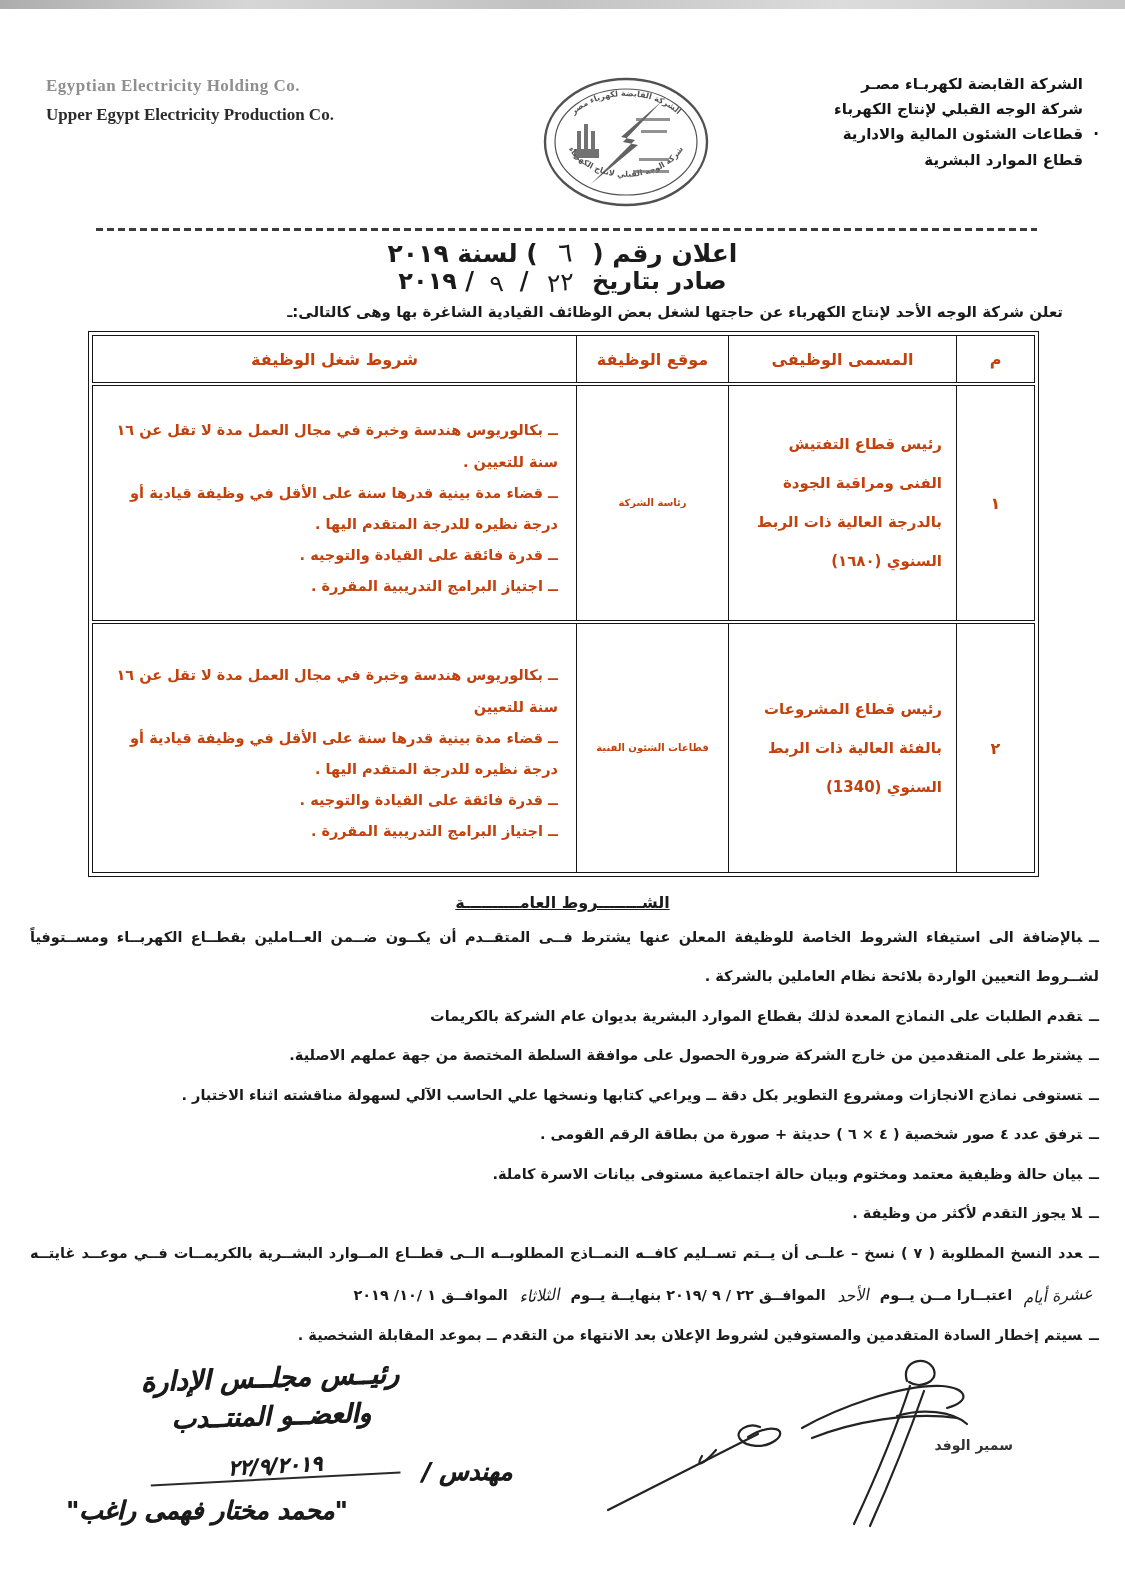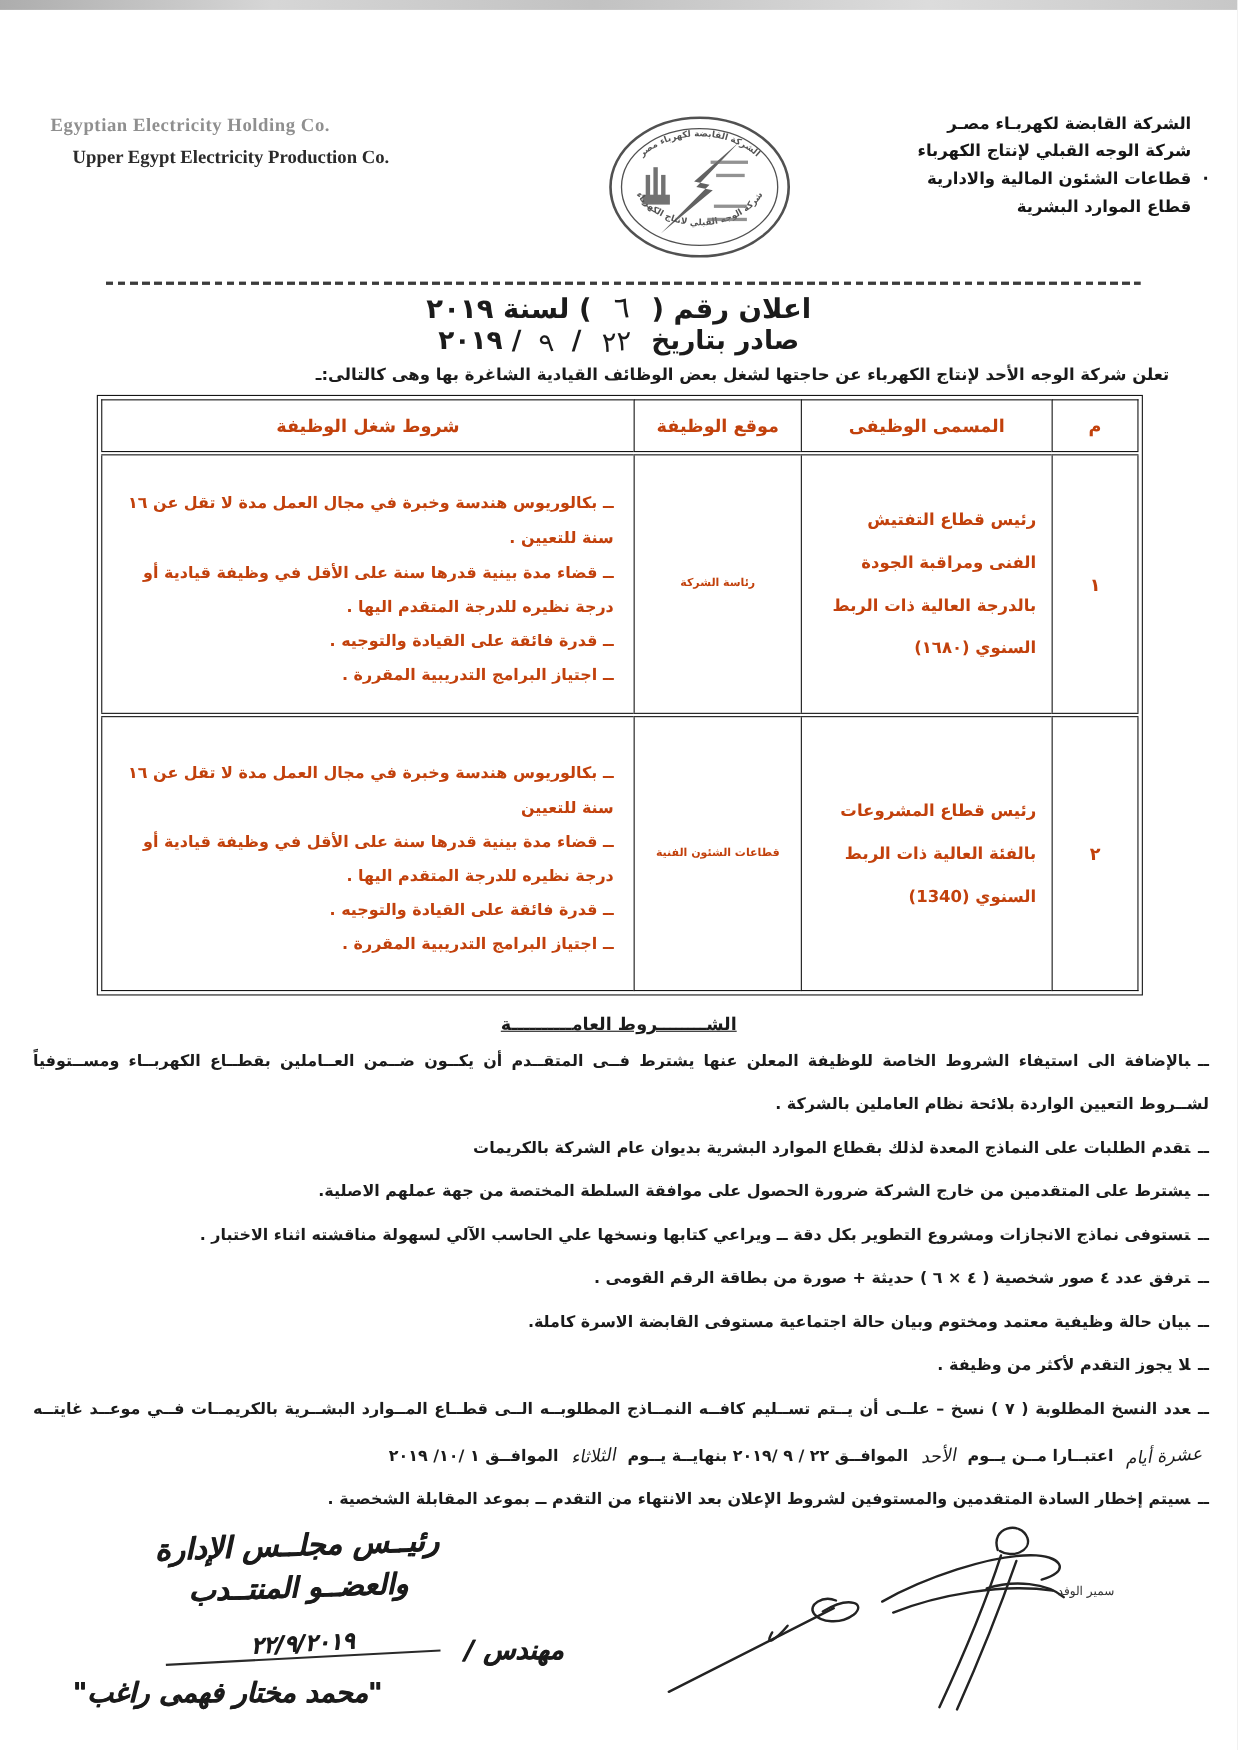--- a/index.html
+++ b/index.html
@@ -13,25 +13,25 @@
     color:#1b1b1b;
   }
   .scan-strip-top{
     position:absolute;top:0;left:0;right:0;height:9px;
     background:linear-gradient(90deg,#9e9e9e,#cfcfcf 22%,#b7b7b7 48%,#d6d6d6 75%,#bdbdbd);
     opacity:.85;
   }
   
   .doc-header{
     display:flex;justify-content:space-between;align-items:flex-start;
-    padding:100px 42px 0 46px;
+    padding:72px 42px 0 46px;
   }
   .header-en{font-family:"Liberation Serif",serif;font-weight:700;font-size:17px;line-height:1.7;}
   .header-en .en1{color:#8f8f8f;letter-spacing:.5px;}
-  .header-en .en2{color:#2b2b2b;margin-left:20px;}
+  .header-en .en2{color:#2b2b2b;}
   .stamp-box{margin-top:2px;margin-left:90px;opacity:.88;}
   .header-ar{direction:rtl;text-align:right;font-size:15px;font-weight:700;line-height:1.68;color:#161616;min-width:255px;}
   .header-ar .ar-line{white-space:nowrap;}
   .header-ar .ar-line3{position:relative;}
   .header-ar .ar-line3::after{content:"·";position:absolute;right:-16px;top:0;font-weight:900;}
   
   .dashed-sep{
     margin:12px 88px 0 96px;height:3px;
     background:repeating-linear-gradient(90deg,#3c3c3c 0 7px,transparent 7px 11px);
   }
@@ -72,21 +72,21 @@
   .signature-area{position:relative;height:236px;margin-top:4px;}
   .sig-hand{font-style:italic;font-weight:700;text-shadow:.6px 0 0 #1b1b1b;}
   .chairman-block{position:absolute;left:118px;top:2px;width:305px;text-align:center;transform:rotate(-2deg);direction:rtl;}
   .chairman-block .l1{font-size:27px;}
   .chairman-block .l2{font-size:26px;margin-top:8px;}
   .hw-date-row{position:absolute;left:150px;top:94px;width:250px;text-align:center;border-bottom:2px solid #2a2a2a;transform:rotate(-3deg);}
   .hw-date-row span{font-size:21px;}
   .engineer-label{position:absolute;left:422px;top:98px;font-size:24px;direction:rtl;}
   .sig-name{position:absolute;left:66px;top:136px;font-size:25px;direction:rtl;white-space:nowrap;}
   .scribble{position:absolute;}
-  .footer-note{position:absolute;right:112px;bottom:138px;font-size:11px;font-weight:400;direction:rtl;color:#333;}
+  .footer-note{position:absolute;right:112px;bottom:138px;font-size:14px;font-weight:700;direction:rtl;color:#333;}
   svg .stroke{fill:none;stroke:#232323;stroke-width:2.2;stroke-linecap:round;}
 </style>
 </head>
 <body>
 
 <div class="page">
   <div class="scan-strip-top"></div>
 
   <header class="doc-header">
     <div class="header-en">
@@ -196,21 +196,21 @@
   </div>
 
   <h2 class="conditions-heading">الشــــــــروط العامــــــــــة</h2>
 
   <ul class="conditions">
     <li><span class="bullet">ــ</span><span>بالإضافة الى استيفاء الشروط الخاصة للوظيفة المعلن عنها يشترط فــى المتقــدم أن يكــون ضــمن العــاملين بقطــاع الكهربــاء ومســتوفياً لشــروط التعيين الواردة بلائحة نظام العاملين بالشركة .</span></li>
     <li><span class="bullet">ــ</span><span>تقدم الطلبات على النماذج المعدة لذلك بقطاع الموارد البشرية بديوان عام الشركة بالكريمات</span></li>
     <li><span class="bullet">ــ</span><span>يشترط على المتقدمين من خارج الشركة ضرورة الحصول على موافقة السلطة المختصة من جهة عملهم الاصلية.</span></li>
     <li><span class="bullet">ــ</span><span>تستوفى نماذج الانجازات ومشروع التطوير بكل دقة ــ ويراعي كتابها ونسخها علي الحاسب الآلي لسهولة مناقشته اثناء الاختبار .</span></li>
     <li><span class="bullet">ــ</span><span>ترفق عدد ٤ صور شخصية ( ٤ × ٦ ) حديثة + صورة من بطاقة الرقم القومى .</span></li>
-    <li><span class="bullet">ــ</span><span>بيان حالة وظيفية معتمد ومختوم وبيان حالة اجتماعية مستوفى القابضة الاسرة كاملة.</span></li>
+    <li><span class="bullet">ــ</span><span>بيان حالة وظيفية معتمد ومختوم وبيان حالة اجتماعية مستوفى بيانات الاسرة كاملة.</span></li>
     <li><span class="bullet">ــ</span><span>لا يجوز التقدم لأكثر من وظيفة .</span></li>
     <li>
       <span class="bullet">ــ</span><span>عدد النسخ المطلوبة ( ٧ ) نسخ – علــى أن يــتم تســليم كافــه النمــاذج المطلوبــه الــى قطــاع المــوارد البشــرية بالكريمــات فــي موعــد غايتــه</span>
       <span class="hw-inline">عشرة أيام</span>
       <span>اعتبــارا مــن يــوم</span>
       <span class="hw-inline">الأحد</span>
       <span>الموافــق ٢٢ / ٩ /٢٠١٩ بنهايــة يــوم</span>
       <span class="hw-inline">الثلاثاء</span>
       <span>الموافــق ١ /١٠/ ٢٠١٩</span>
     </li>

